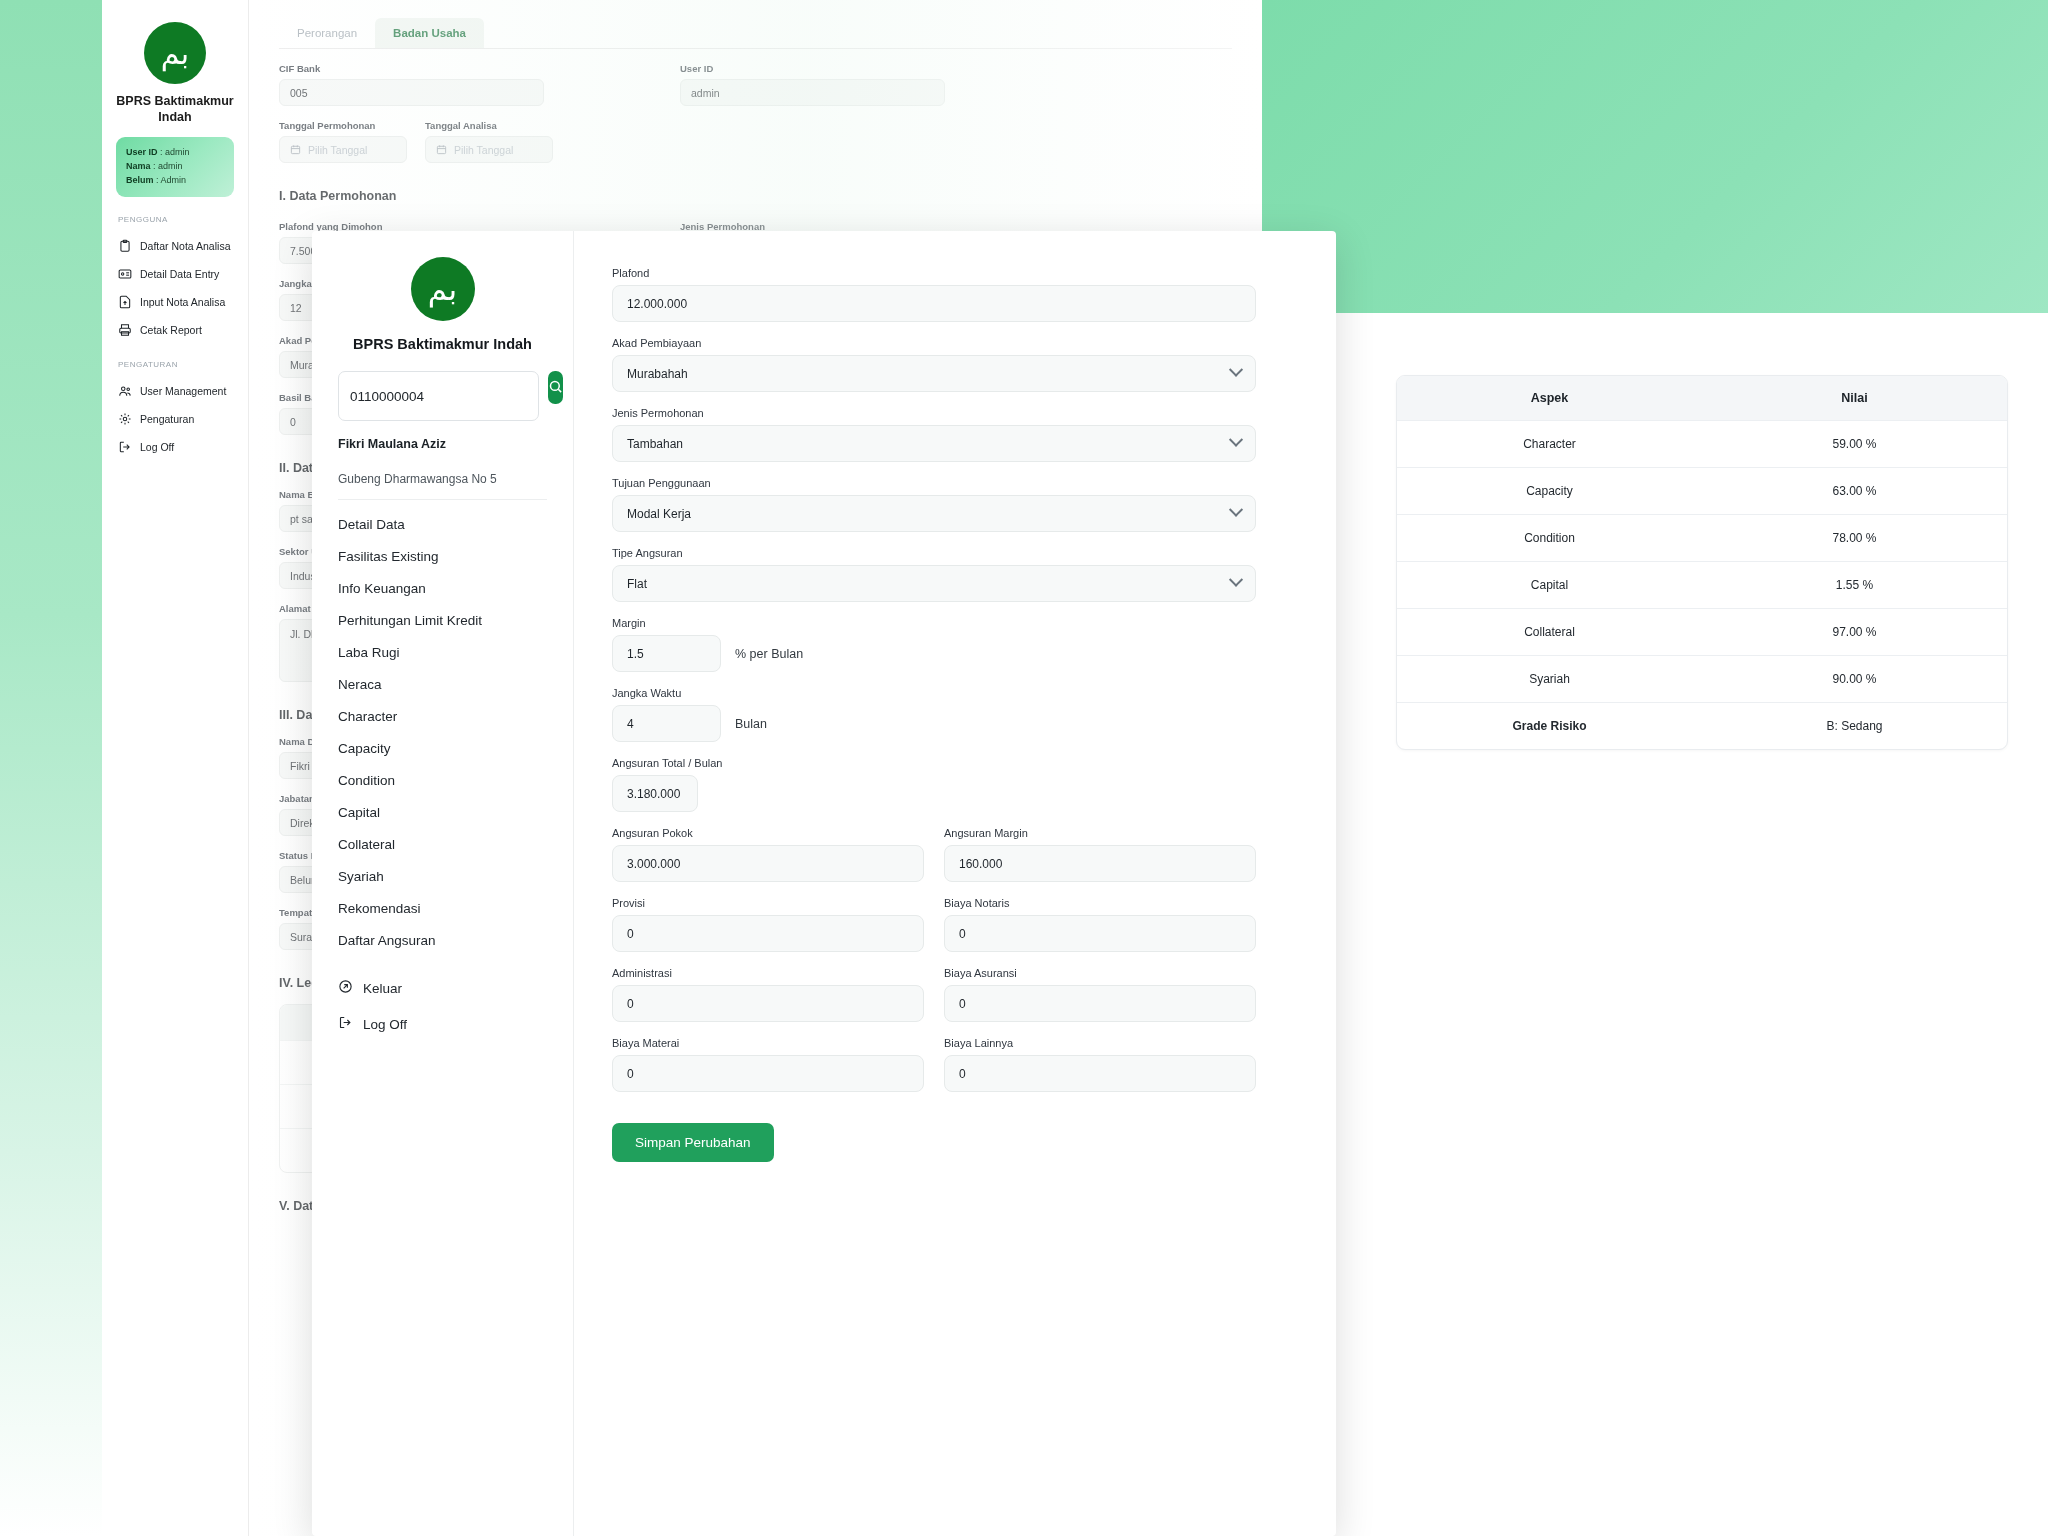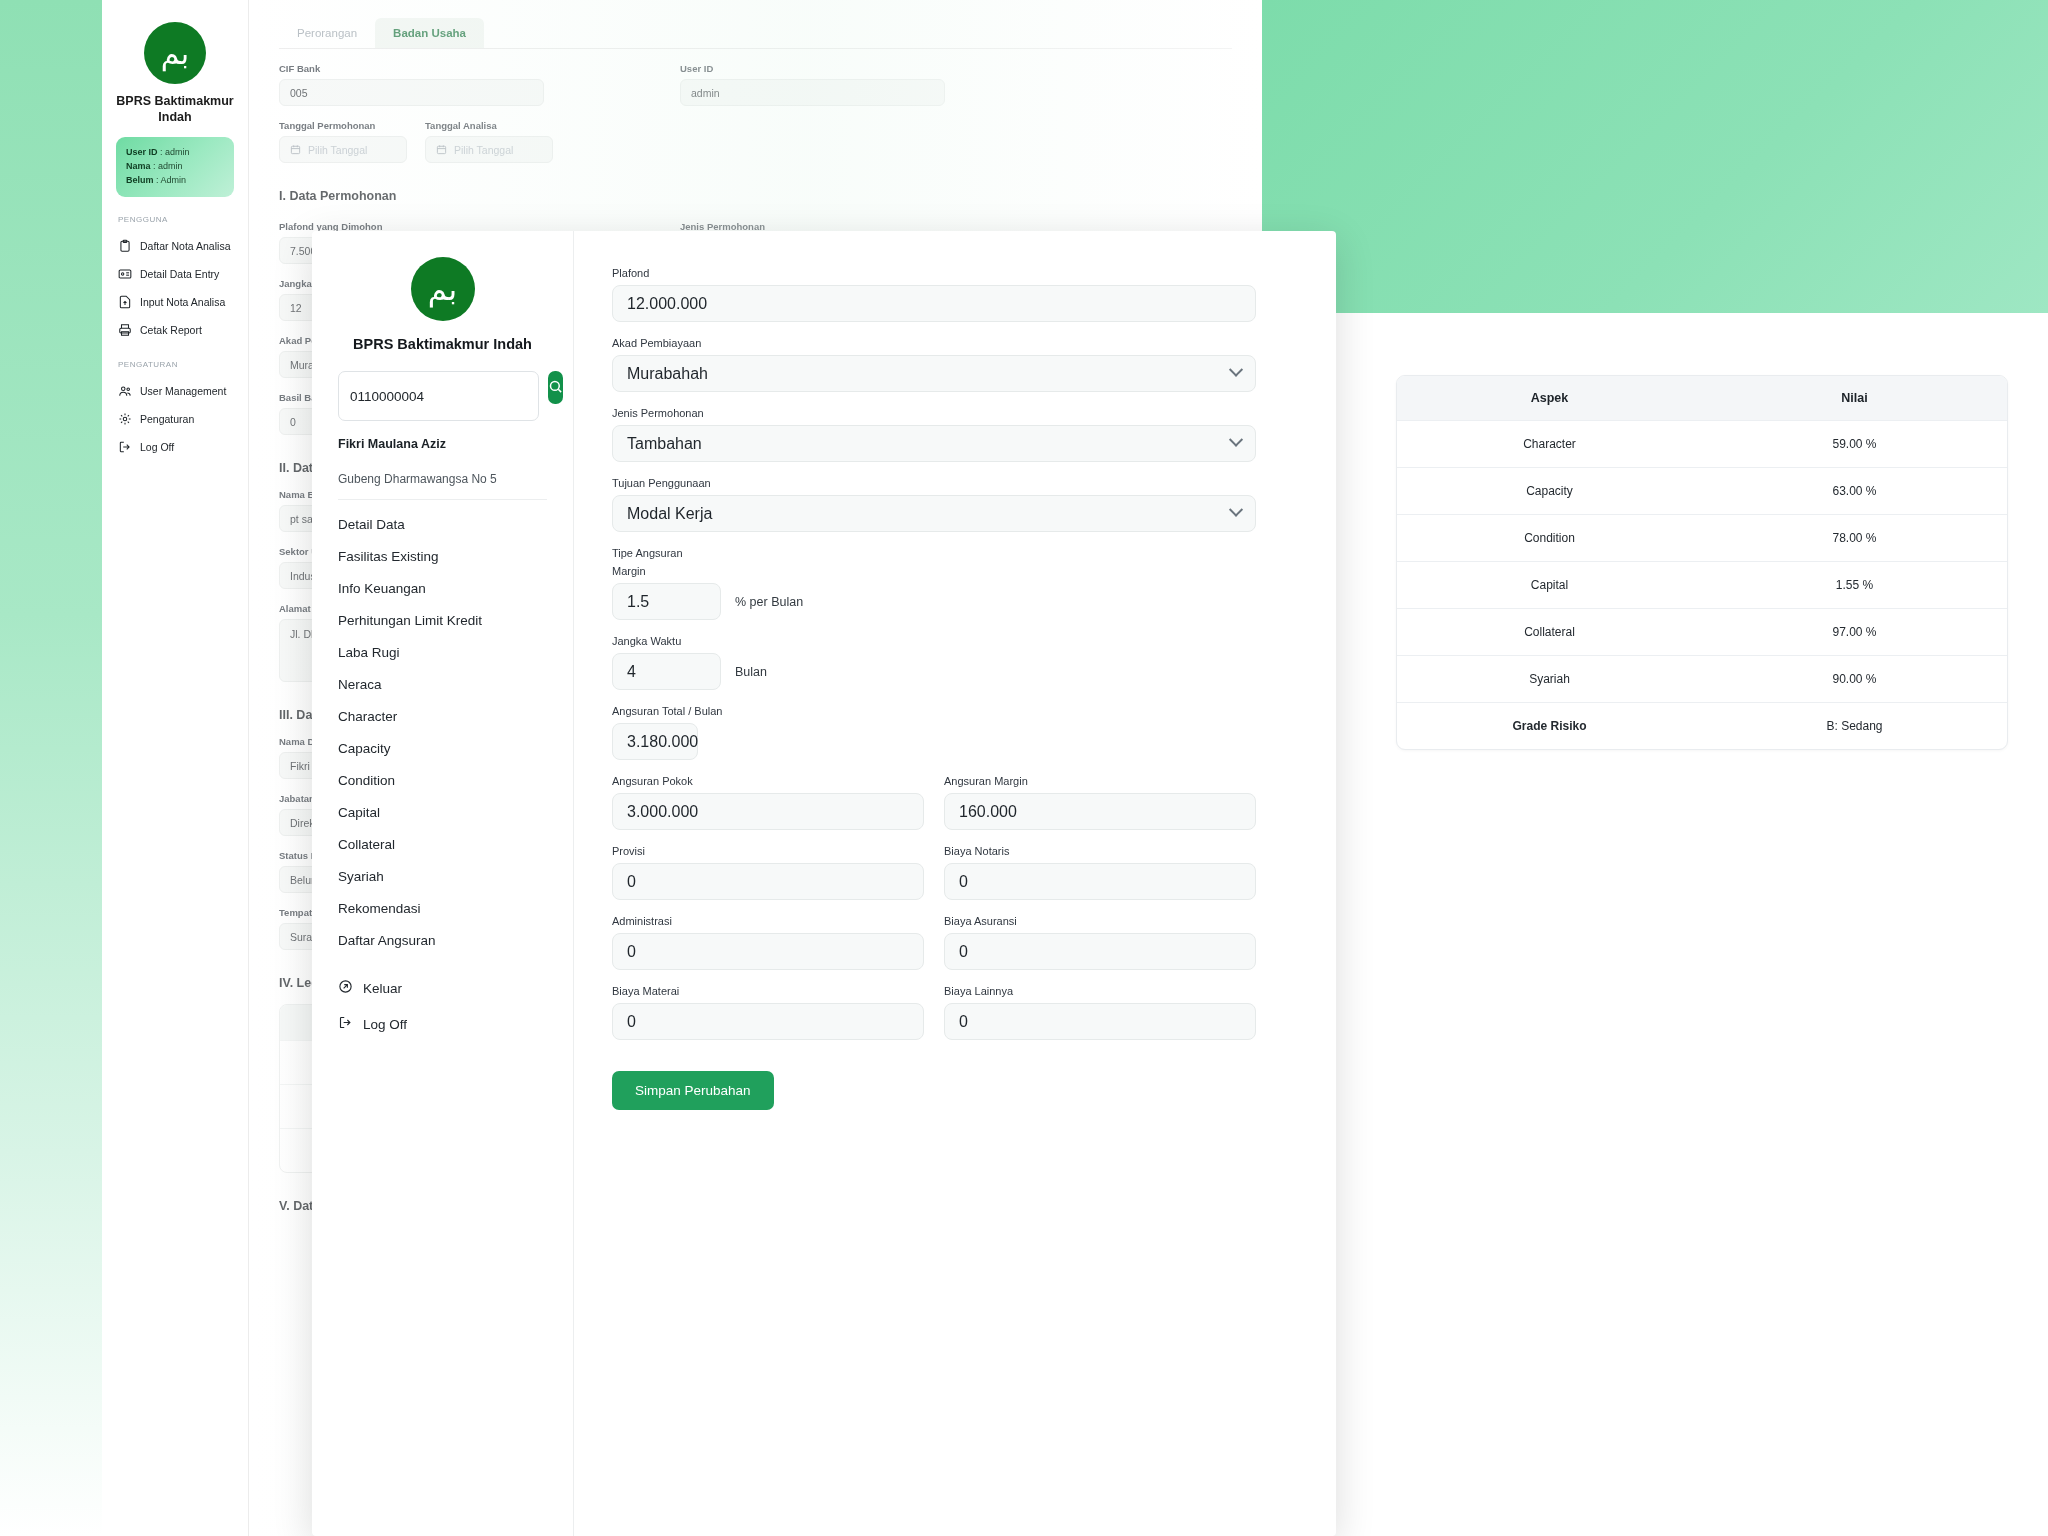--- a/index.html
+++ b/index.html
@@ -158,21 +158,21 @@
     display: flex; align-items: center; gap: 10px;
     padding: 9px 0; font-size: 13.5px; color: #22282e; cursor: pointer;
   }
   .m-foot-item svg { width: 15px; height: 15px; flex: 0 0 15px; }
 
   .m-main { flex: 1; padding: 36px 80px 0 38px; overflow: hidden; }
   .m-label { font-size: 11px; color: #303740; margin-bottom: 6px; font-weight: 500; }
   .m-field {
     height: 37px; background: #f7f9f9; border: 1px solid #e6eaea; border-radius: 8px;
     display: flex; align-items: center; padding: 0 14px;
-    font-size: 16px; color: #1f252b; margin-bottom: 15px;
+    font-size: 12px; color: #1f252b; margin-bottom: 15px;
   }
   .m-field.select::after {
     content: ""; margin-left: auto;
     width: 8px; height: 8px; border-right: 2px solid #6a747d; border-bottom: 2px solid #6a747d;
     transform: rotate(45deg) translate(-3px,-3px);
   }
   .m-field.small { width: 109px; margin-bottom: 0; }
   .inline { display: flex; align-items: center; gap: 14px; margin-bottom: 15px; }
   .inline .unit { font-size: 12.5px; color: #333a41; }
   .m-two { display: flex; gap: 20px; }
@@ -492,20 +492,21 @@
       <div class="m-label">Akad Pembiayaan</div>
       <div class="m-field select">Murabahah</div>
 
       <div class="m-label">Jenis Permohonan</div>
       <div class="m-field select">Tambahan</div>
 
       <div class="m-label">Tujuan Penggunaan</div>
       <div class="m-field select">Modal Kerja</div>
 
       <div class="m-label">Tipe Angsuran</div>
+      <div class="m-field select">Flat</div>
 
       <div class="m-label">Margin</div>
       <div class="inline">
         <div class="m-field small">1.5</div>
         <span class="unit">% per Bulan</span>
       </div>
 
       <div class="m-label">Jangka Waktu</div>
       <div class="inline">
         <div class="m-field small">4</div>

